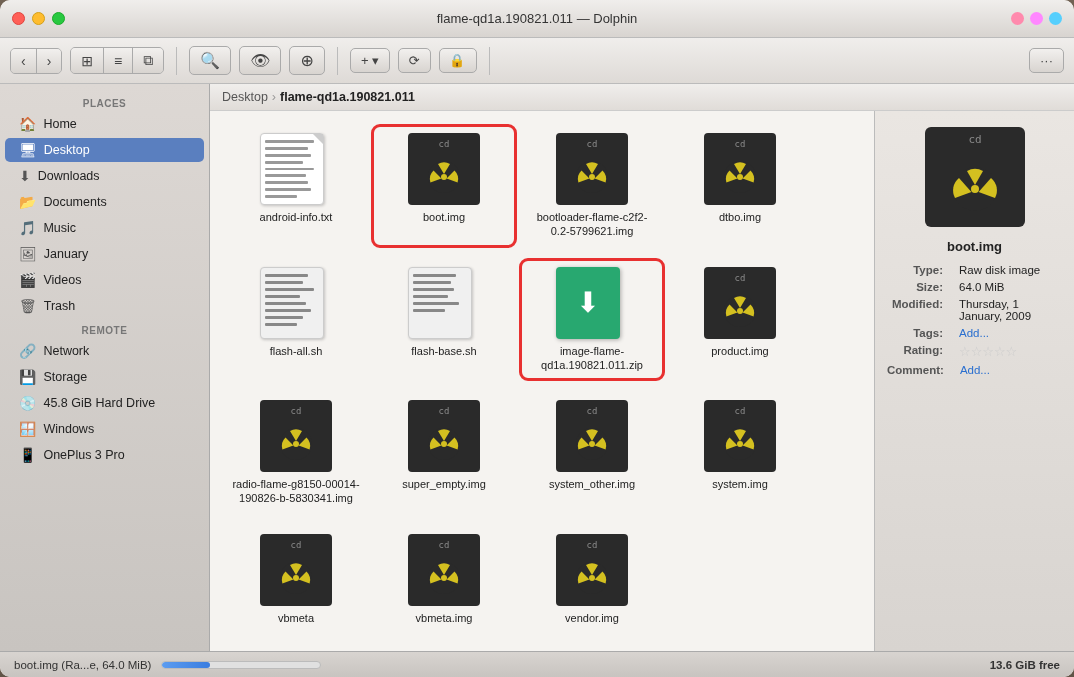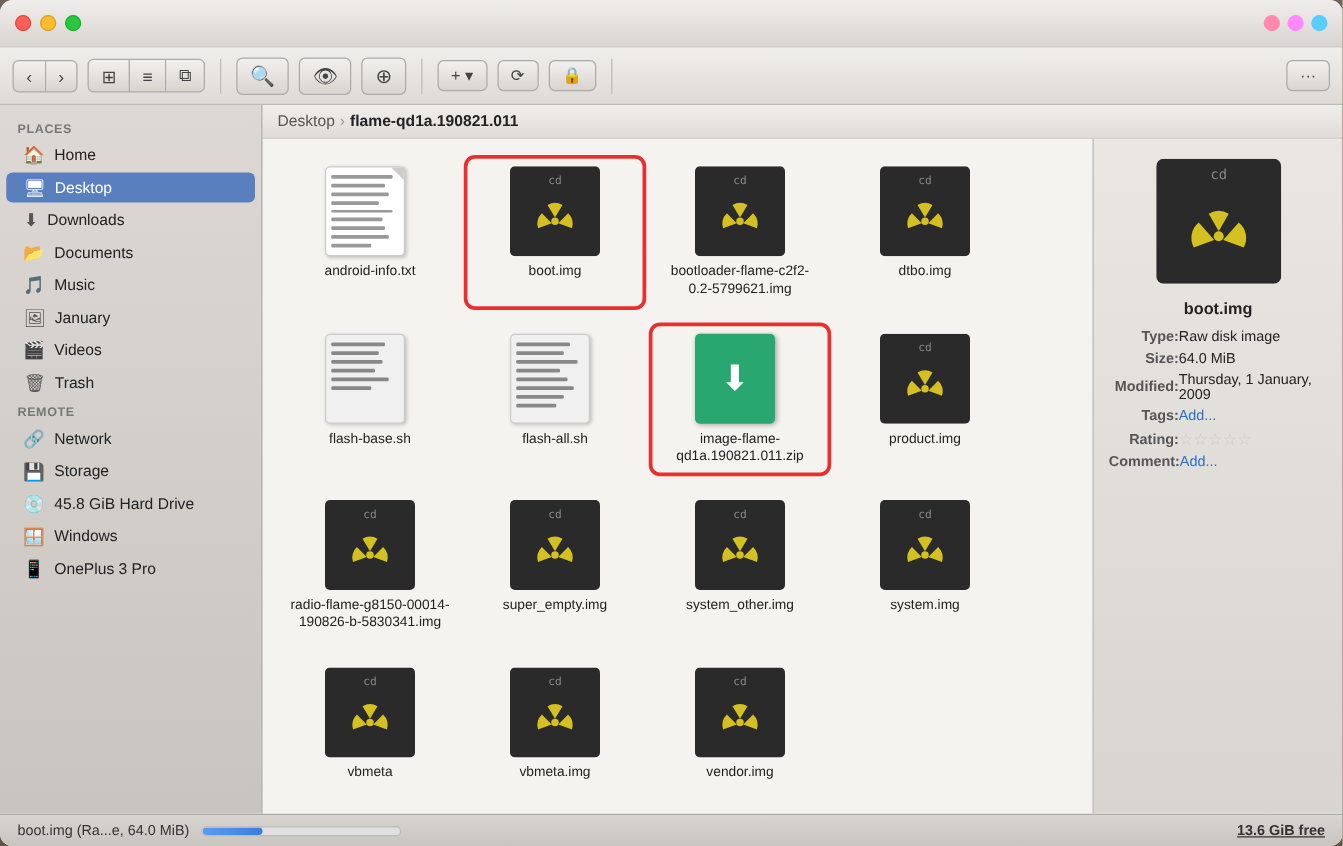--- a/index.html
+++ b/index.html
@@ -120,20 +120,21 @@
     }
     
     .sidebar {
       width: 210px;
       background: linear-gradient(to bottom, #ddd8d4, #c8c4c0);
       border-right: 1px solid #aaa;
       display: flex;
       flex-direction: column;
       padding-top: 8px;
       overflow-y: auto;
+      text-align: center;
     }
     .sidebar-section-label {
       font-size: 10px;
       font-weight: 700;
       color: #777;
       text-transform: uppercase;
       padding: 6px 14px 2px 14px;
       letter-spacing: 0.5px;
     }
     .sidebar-item {
@@ -301,23 +302,23 @@
       margin-bottom: 10px;
       text-align: center;
     }
     .preview-meta {
       width: 100%;
       font-size: 11.5px;
       color: #333;
     }
     .meta-row {
       display: flex;
-      gap: 0;
+      gap: 16px;
       margin-bottom: 5px;
-      align-items: center;
+      align-items: flex-start;
     }
     .meta-label {
       font-weight: 600;
       color: #555;
       min-width: 56px;
       text-align: right;
     }
     .meta-value {
       color: #222;
       flex: 1;
@@ -357,21 +358,20 @@
       overflow: hidden;
     }
     .progress-bar-fill {
       height: 100%;
       background: linear-gradient(to right, #5b9cf0, #3a7de0);
       border-radius: 4px;
     }
     .statusbar-free {
       margin-left: auto;
       font-weight: 600;
-      text-decoration: underline;
     }
     
     .file-grid-area::-webkit-scrollbar { width: 8px; }
     .file-grid-area::-webkit-scrollbar-track { background: #e8e4e0; }
     .file-grid-area::-webkit-scrollbar-thumb { background: #bbb; border-radius: 4px; }
 
     
     svg.cd-svg {
       width: 72px;
       height: 72px;
@@ -385,20 +385,21 @@
 <body>
 
 <div class="window">
 
   <div class="titlebar">
     <div class="traffic-lights">
       <div class="tl tl-close"></div>
       <div class="tl tl-min"></div>
       <div class="tl tl-max"></div>
     </div>
+    <span class="titlebar-title">flame-qd1a.190821.011 — Dolphin</span>
     <div class="titlebar-right">
       <div class="tl-r tl-r1"></div>
       <div class="tl-r tl-r2"></div>
       <div class="tl-r tl-r3"></div>
     </div>
   </div>
 
   <div class="toolbar">
     <div class="btn-group">
       <button class="btn">‹</button>
@@ -570,43 +571,43 @@
               </div>
               <span class="file-name">dtbo.img</span>
             </div>
 
 
             <div class="file-item">
               <div class="file-icon">
                 <div class="sh-icon" style="width:64px; height:72px; background:#f0f0f0; border:1px solid #ccc; border-radius:4px; padding:4px; box-shadow:1px 1px 3px rgba(0,0,0,0.2);">
                   <div style="height:3px; background:#888; margin:2px 0; border-radius:1px; width:80%"></div>
                   <div style="height:3px; background:#888; margin:2px 0; border-radius:1px; width:70%"></div>
-                  <div style="height:3px; background:#888; margin:2px 0; border-radius:1px; width:75%"></div>
-                  <div style="height:3px; background:#888; margin:2px 0; border-radius:1px; width:65%"></div>
-                  <div style="height:3px; background:#888; margin:2px 0; border-radius:1px; width:85%"></div>
-                  <div style="height:3px; background:#888; margin:2px 0; border-radius:1px; width:60%"></div>
-                </div>
-              </div>
-              <span class="file-name">flash-base.sh</span>
-            </div>
-
-            <div class="file-item">
-              <div class="file-icon">
-                <div class="sh-icon" style="width:64px; height:72px; background:#f0f0f0; border:1px solid #ccc; border-radius:4px; padding:4px; box-shadow:1px 1px 3px rgba(0,0,0,0.2);">
-                  <div style="height:3px; background:#888; margin:2px 0; border-radius:1px; width:80%"></div>
-                  <div style="height:3px; background:#888; margin:2px 0; border-radius:1px; width:70%"></div>
                   <div style="height:3px; background:#888; margin:2px 0; border-radius:1px; width:90%"></div>
                   <div style="height:3px; background:#888; margin:2px 0; border-radius:1px; width:65%"></div>
                   <div style="height:3px; background:#888; margin:2px 0; border-radius:1px; width:75%"></div>
                   <div style="height:3px; background:#888; margin:2px 0; border-radius:1px; width:85%"></div>
                   <div style="height:3px; background:#888; margin:2px 0; border-radius:1px; width:70%"></div>
                   <div style="height:3px; background:#888; margin:2px 0; border-radius:1px; width:60%"></div>
                 </div>
               </div>
               <span class="file-name">flash-all.sh</span>
+            </div>
+
+            <div class="file-item">
+              <div class="file-icon">
+                <div class="sh-icon" style="width:64px; height:72px; background:#f0f0f0; border:1px solid #ccc; border-radius:4px; padding:4px; box-shadow:1px 1px 3px rgba(0,0,0,0.2);">
+                  <div style="height:3px; background:#888; margin:2px 0; border-radius:1px; width:80%"></div>
+                  <div style="height:3px; background:#888; margin:2px 0; border-radius:1px; width:70%"></div>
+                  <div style="height:3px; background:#888; margin:2px 0; border-radius:1px; width:75%"></div>
+                  <div style="height:3px; background:#888; margin:2px 0; border-radius:1px; width:65%"></div>
+                  <div style="height:3px; background:#888; margin:2px 0; border-radius:1px; width:85%"></div>
+                  <div style="height:3px; background:#888; margin:2px 0; border-radius:1px; width:60%"></div>
+                </div>
+              </div>
+              <span class="file-name">flash-base.sh</span>
             </div>
 
             <div class="file-item selected-red">
               <div class="file-icon">
                 <div class="zip-icon" style="width:64px; height:72px; background:#28a870; border-radius:4px; display:flex; align-items:center; justify-content:center; box-shadow:1px 1px 4px rgba(0,0,0,0.3);">
                   <span style="font-size:28px; color:white;">⬇</span>
                 </div>
               </div>
               <span class="file-name">image-flame-qd1a.190821.011.zip</span>
             </div>

